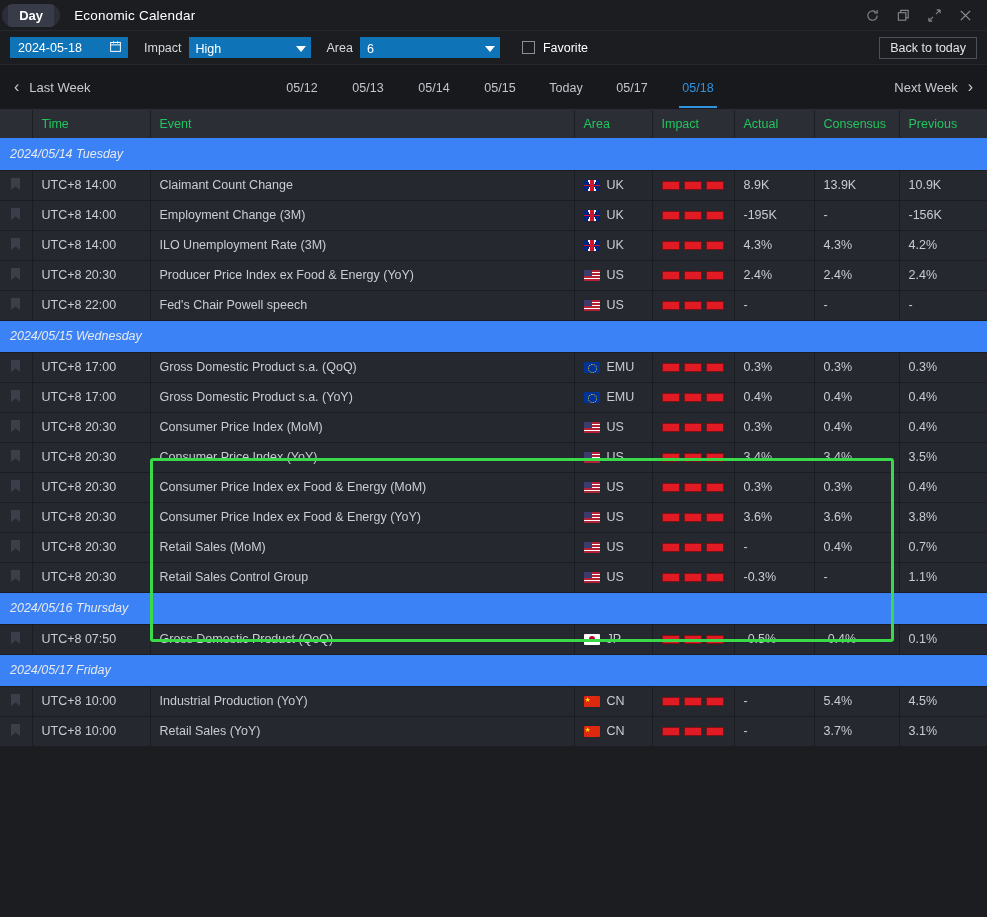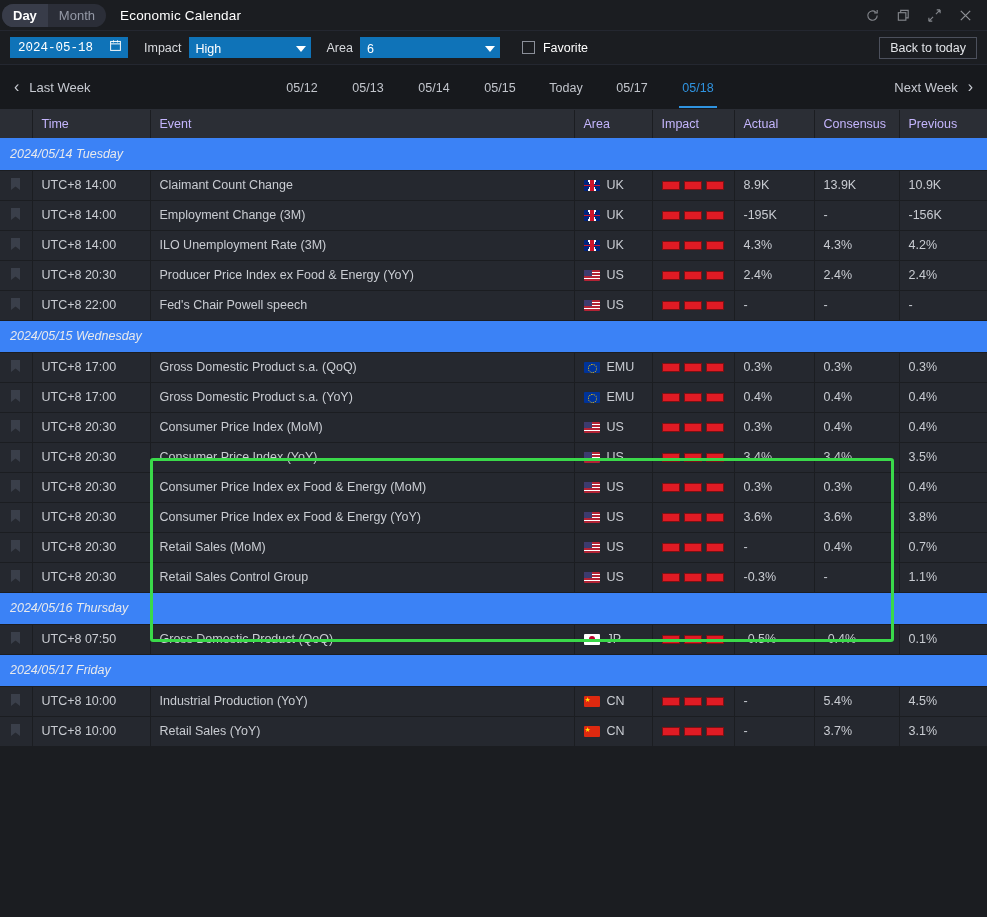--- a/index.html
+++ b/index.html
@@ -21,20 +21,21 @@
     border-bottom: 1px solid #242730;
   }
   .seg-toggle {
     display: flex;
     align-items: center;
     height: 23px;
     margin-left: 2px;
     border-radius: 12px;
     background: #2b2e38;
     overflow: hidden;
+    flex-direction: column;
   }
   .seg {
     padding: 0 11px;
     height: 23px;
     line-height: 23px;
     font-size: 13px;
     cursor: pointer;
     color: #9499a6;
   }
   .seg.active { color: #ffffff; background: #383c49; font-weight: bold; }
@@ -57,21 +58,20 @@
     background: #1b1d21;
     border-bottom: 1px solid #242730;
   }
   .date-box {
     display: flex; align-items: center; justify-content: space-between;
     width: 118px; height: 21px;
     background: #0f73b8;
     color: #fff; font-size: 12.5px;
     padding: 0 6px 0 8px;
     cursor: pointer;
-    font-family: Liberation Mono, monospace;
   }
   .flabel { font-size: 12.5px; color: #d8dade; margin: 0 7px 0 16px; }
   .select-box {
     display: flex; align-items: center; justify-content: space-between;
     height: 21px; background: #0f73b8; color: #fff;
     font-size: 12.5px; padding: 2px 5px 0 7px; cursor: pointer;
   }
   .select-impact { width: 122px; }
   .select-area { width: 140px; }
   .caret { width: 0; height: 0; border-left: 5px solid transparent; border-right: 5px solid transparent; border-top: 6px solid #fff; }
@@ -105,21 +105,21 @@
   }
   .chev { font-size: 16px; line-height: 1; color: #c7cad1; }
 
   
   .table-wrap { position: relative; background: #1b1d21; }
   table.cal { width: 987px; border-collapse: collapse; table-layout: fixed; }
   table.cal th {
     background: #2b2e35;
     font-weight: normal;
     font-size: 12.5px;
-    color: #c4b5fd;
+    color: #22c55e;
     text-align: left;
     height: 28px;
     padding: 0 9px;
     border-right: 1px solid #1b1d21;
   }
   table.cal th.c-mark { width: 32px; padding: 0; }
   table.cal td {
     font-size: 12.5px;
     color: #c9ccd2;
     height: 30px;

